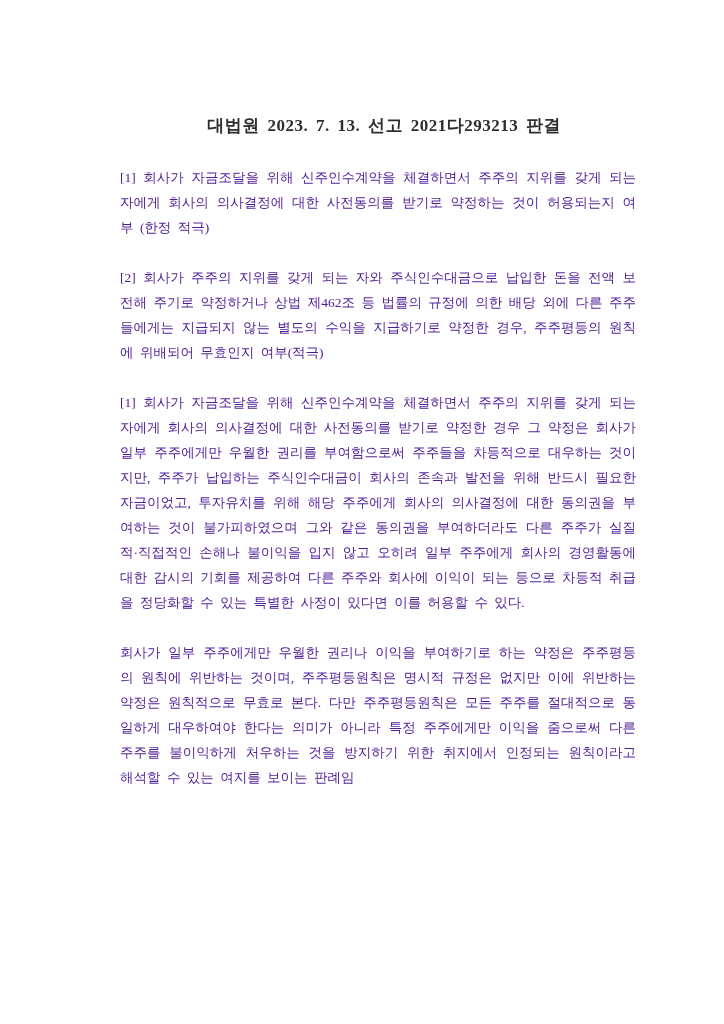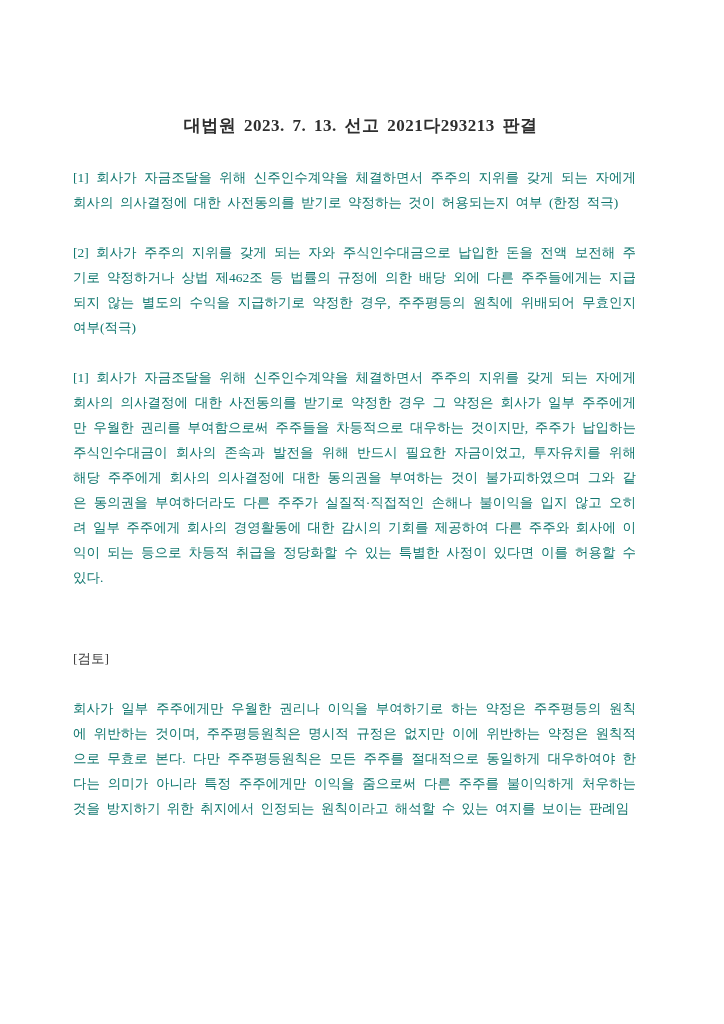--- a/index.html
+++ b/index.html
@@ -10,21 +10,21 @@
   body {
     width: 724px;
     height: 1024px;
     overflow: hidden;
     font-family: "Liberation Serif", "DejaVu Serif", serif;
   }
   .page {
     box-sizing: border-box;
     width: 724px;
     height: 1024px;
-    padding: 112px 76px 0 73px;
+    padding: 112px 76px 0 120px;
     background: #ffffff;
   }
   .doc-title {
     text-align: center;
     font-weight: bold;
     font-size: 17px;
     line-height: 28px;
     color: #2e2e2e;
     letter-spacing: 0.5px;
     word-spacing: 3px;
@@ -35,21 +35,21 @@
     color: #3f3f3f;
     margin: 30px 0 0 0;
     font-weight: normal;
   }
   .section-heading.extra-gap {
     margin-top: 56px;
   }
   .doc-para {
     font-size: 13.5px;
     line-height: 25px;
-    color: #0f766e;
+    color: #4c1d95;
     text-align: justify;
     text-justify: inter-character;
     word-break: break-all;
     word-spacing: 3px;
     margin: 25px 12px 0 0;
   }
 </style>
 </head>
 <body>
 
@@ -57,16 +57,15 @@
 
   <div class="doc-title">
     <div>대법원 2023. 7. 13. 선고 2021다293213 판결</div>
   </div>
 
   <p class="doc-para">[1] 회사가 자금조달을 위해 신주인수계약을 체결하면서 주주의 지위를 갖게 되는 자에게 회사의 의사결정에 대한 사전동의를 받기로 약정하는 것이 허용되는지 여부 (한정 적극)</p>
   <p class="doc-para">[2] 회사가 주주의 지위를 갖게 되는 자와 주식인수대금으로 납입한 돈을 전액 보전해 주기로 약정하거나 상법 제462조 등 법률의 규정에 의한 배당 외에 다른 주주들에게는 지급되지 않는 별도의 수익을 지급하기로 약정한 경우, 주주평등의 원칙에 위배되어 무효인지 여부(적극)</p>
 
   <p class="doc-para">[1] 회사가 자금조달을 위해 신주인수계약을 체결하면서 주주의 지위를 갖게 되는 자에게 회사의 의사결정에 대한 사전동의를 받기로 약정한 경우 그 약정은 회사가 일부 주주에게만 우월한 권리를 부여함으로써 주주들을 차등적으로 대우하는 것이지만, 주주가 납입하는 주식인수대금이 회사의 존속과 발전을 위해 반드시 필요한 자금이었고, 투자유치를 위해 해당 주주에게 회사의 의사결정에 대한 동의권을 부여하는 것이 불가피하였으며 그와 같은 동의권을 부여하더라도 다른 주주가 실질적·직접적인 손해나 불이익을 입지 않고 오히려 일부 주주에게 회사의 경영활동에 대한 감시의 기회를 제공하여 다른 주주와 회사에 이익이 되는 등으로 차등적 취급을 정당화할 수 있는 특별한 사정이 있다면 이를 허용할 수 있다.</p>
 
-  <p class="section-heading extra-gap">[검토]</p>
   <p class="doc-para">회사가 일부 주주에게만 우월한 권리나 이익을 부여하기로 하는 약정은 주주평등의 원칙에 위반하는 것이며, 주주평등원칙은 명시적 규정은 없지만 이에 위반하는 약정은 원칙적으로 무효로 본다. 다만 주주평등원칙은 모든 주주를 절대적으로 동일하게 대우하여야 한다는 의미가 아니라 특정 주주에게만 이익을 줌으로써 다른 주주를 불이익하게 처우하는 것을 방지하기 위한 취지에서 인정되는 원칙이라고 해석할 수 있는 여지를 보이는 판례임</p>
 
 </div>
 
 </body></html>

